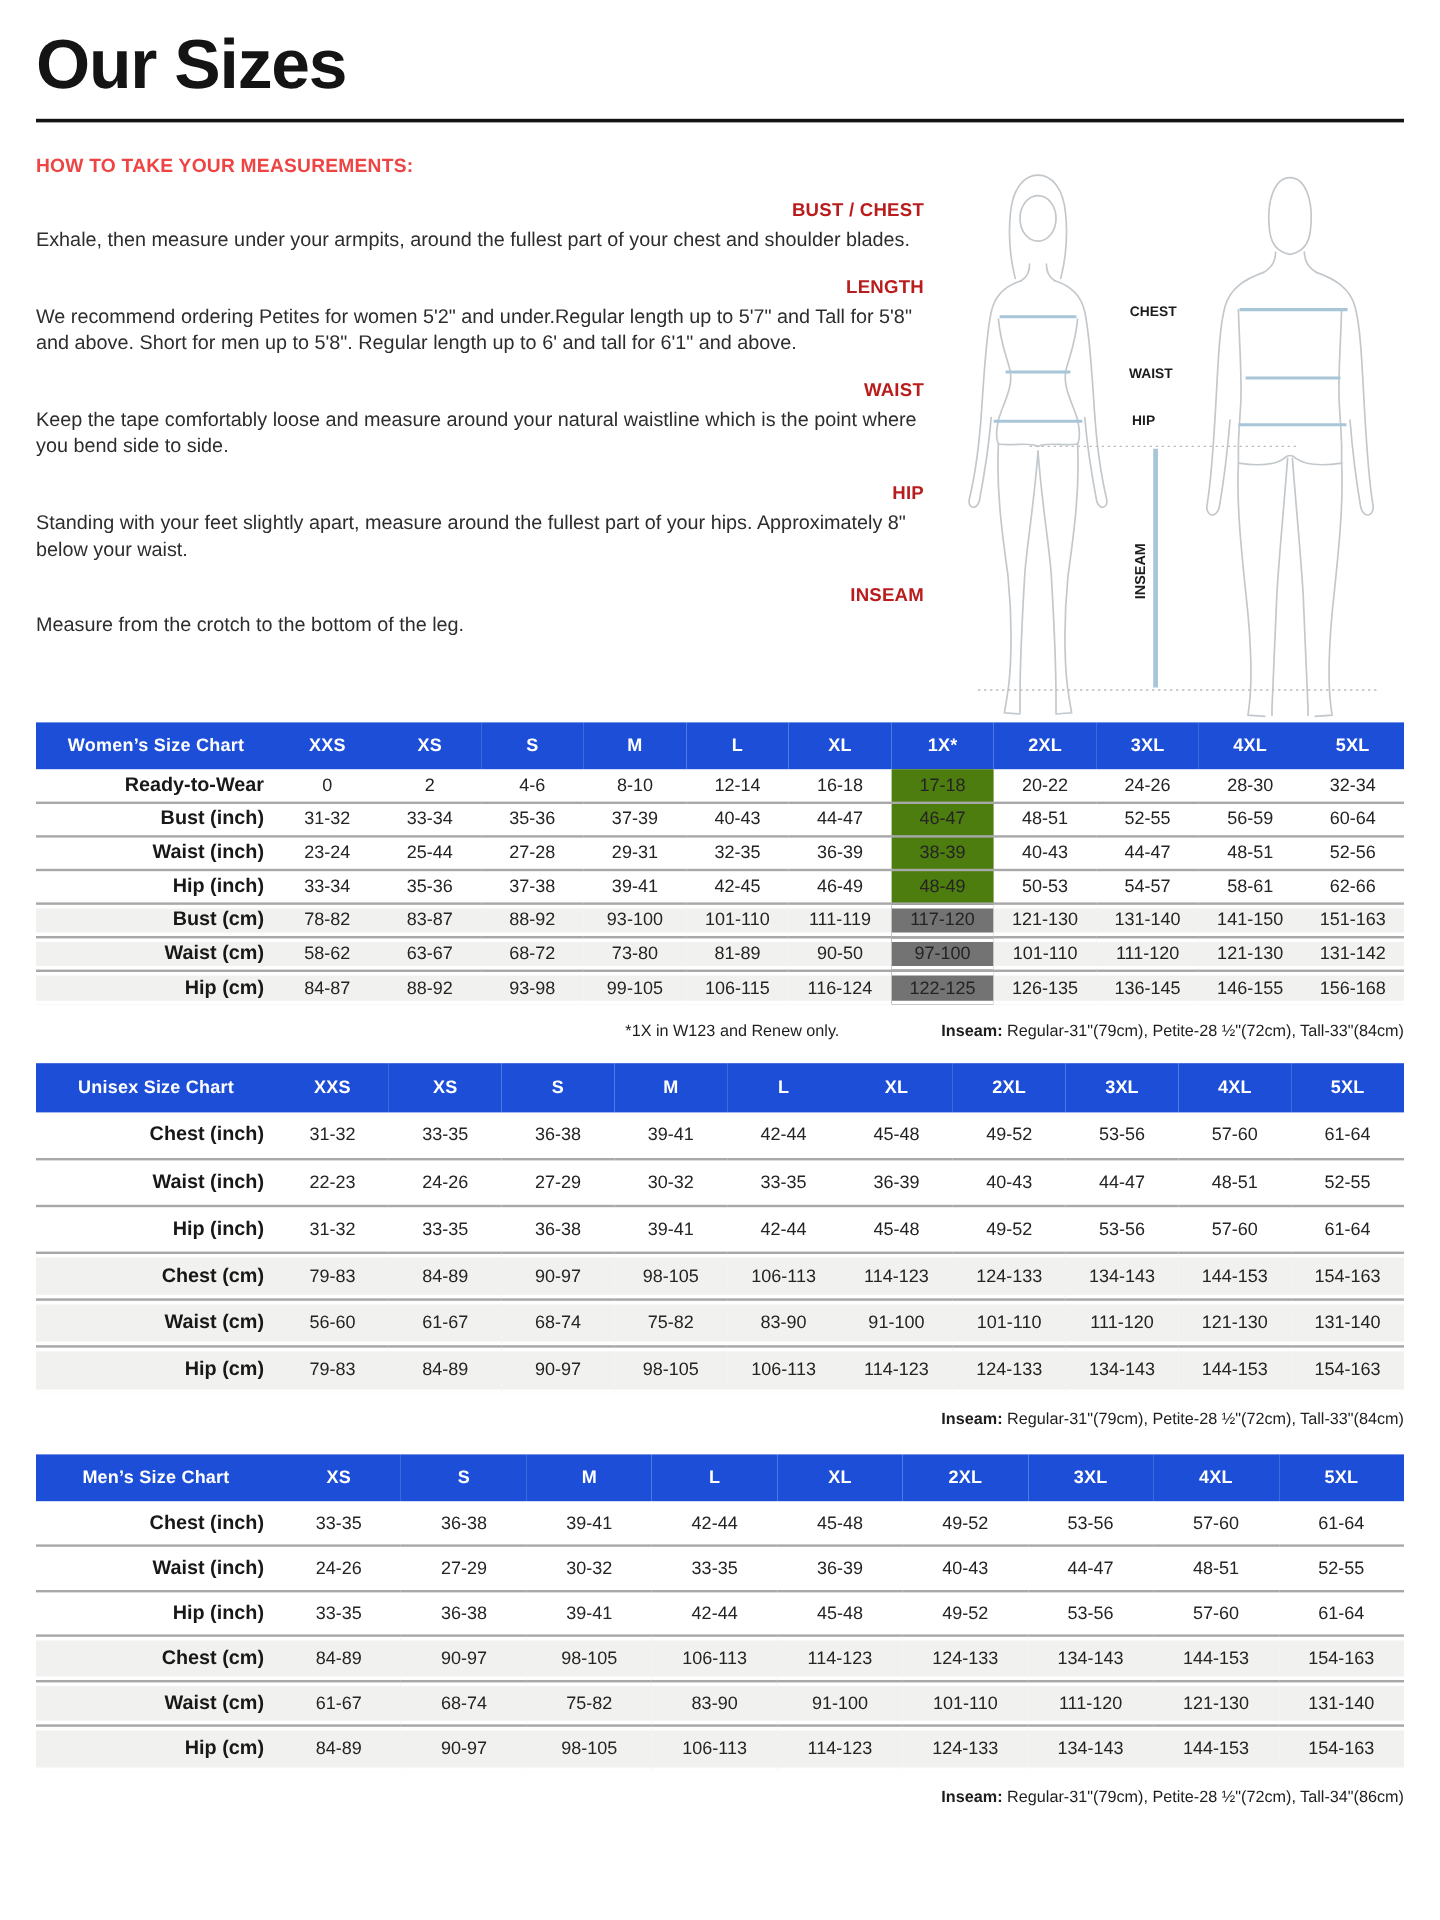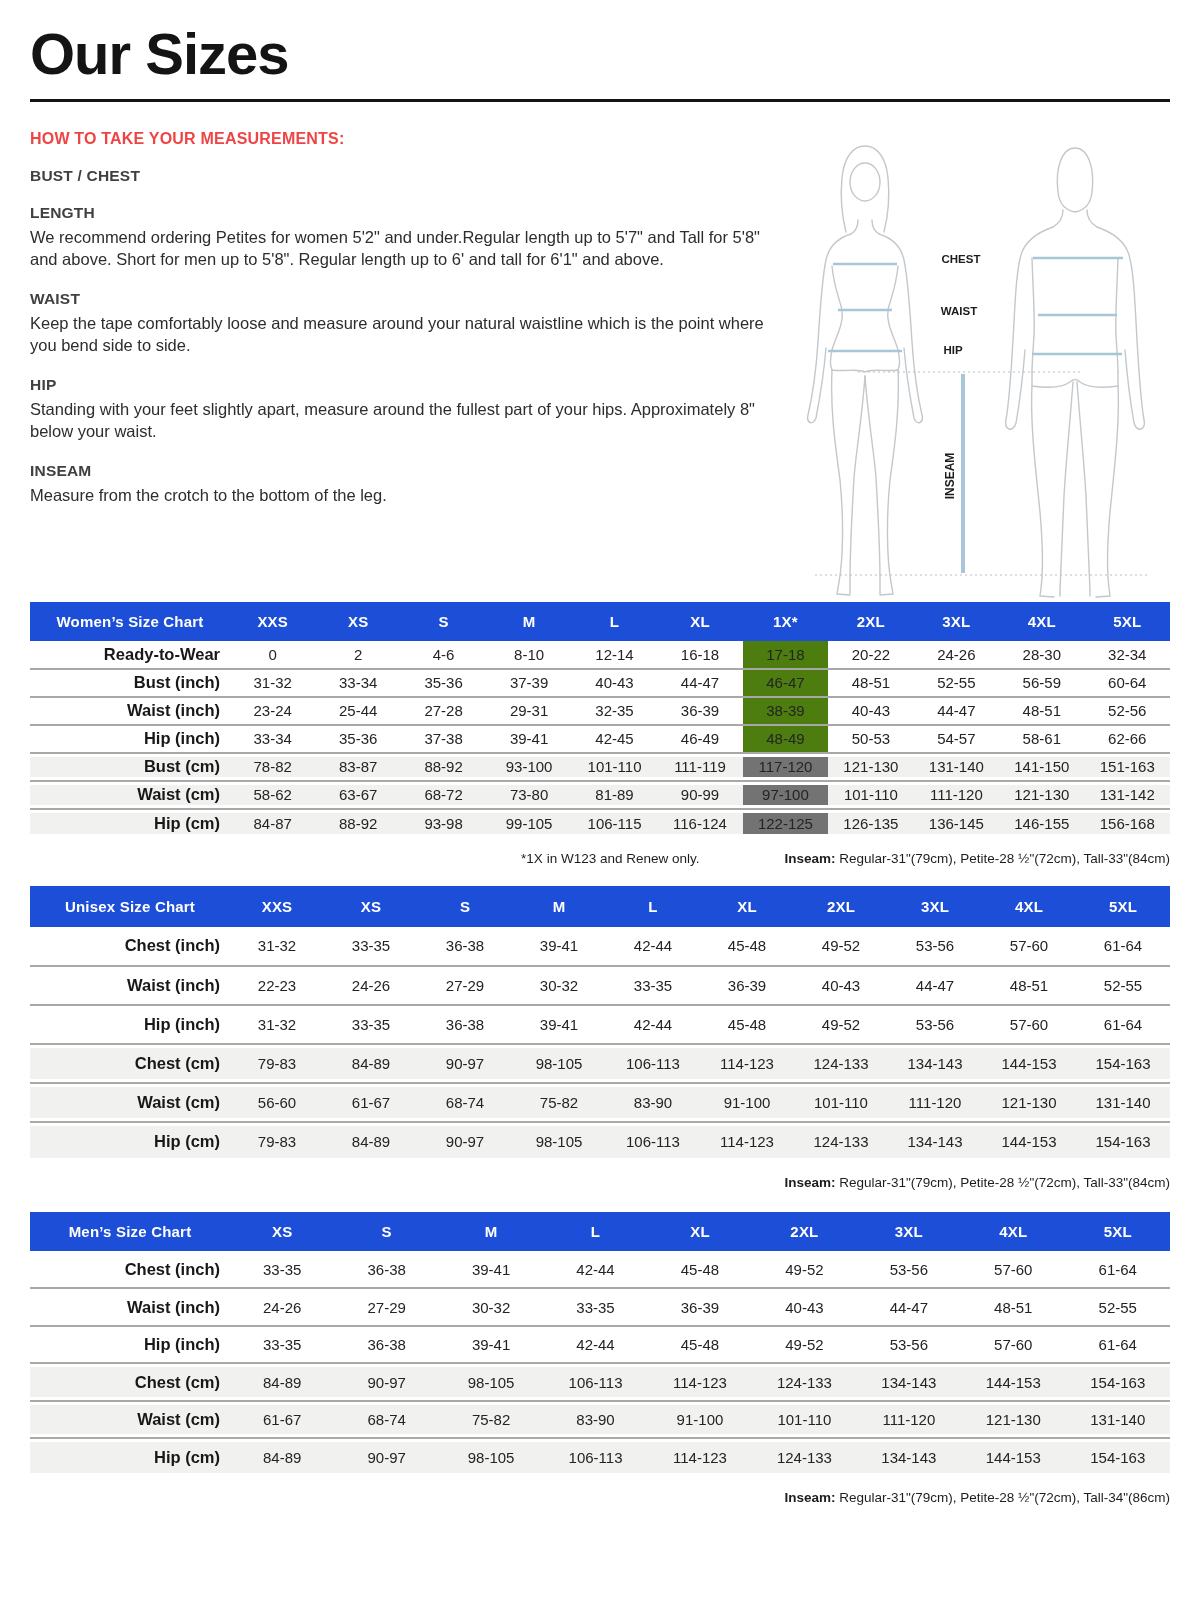--- a/index.html
+++ b/index.html
@@ -5,21 +5,21 @@
   html,body { margin:0; padding:0; background:#fff; }
   body { width:1200px; height:1600px; font-family:"Liberation Sans", sans-serif; color:#222; overflow:hidden; }
   .page { padding:24px 30px 0 30px; position:relative; }
 
   .title { font-size:58px; font-weight:800; letter-spacing:-1px; color:#141414; margin:0 0 14px 0; line-height:1.05; }
   .rule { border:none; border-top:3px solid #141414; margin:0; }
 
   .intro { position:relative; margin-top:28px; min-height:472px; }
   .text-col { width:740px; }
   .howto { font-size:16px; font-weight:bold; color:#ef4444; letter-spacing:.2px; margin:0 0 4px 0; }
-  .sec-head { font-size:15.5px; font-weight:bold; color:#404040; letter-spacing:.2px; margin:19px 0 5px 0; }
+  .sec-head { font-size:15.5px; font-weight:bold; color:#b91c1c; letter-spacing:.2px; margin:19px 0 5px 0;text-align:right; }
   .sec-body { font-size:16.5px; line-height:1.33; color:#2d2d2d; margin:0; }
 
   .diagram { position:absolute; top:-10px; right:0; width:400px; height:480px; }
   .diagram svg text { font-family:"Liberation Sans", sans-serif; font-weight:bold; fill:#1c1c1c; }
 
   .tbl-wrap { margin-top:0; }
   table.size-table { width:1140px; border-collapse:collapse; table-layout:fixed; }
   table.size-table col.lbl { width:200px; }
   table.size-table thead th { background:#1d4ed8; color:#fff; font-size:15px; font-weight:bold; letter-spacing:.2px; }
   .tbl-women thead th { height:37px; } .tbl-women tbody tr { height:28px; }
@@ -46,20 +46,21 @@
 <div class="page">
 
   <h1 class="title">Our Sizes</h1>
   <hr class="rule">
 
   <div class="intro">
     <div class="text-col">
       <p class="howto">HOW TO TAKE YOUR MEASUREMENTS:</p>
 
       <p class="sec-head">BUST / CHEST</p>
+      <p class="sec-body">Exhale, then measure under your armpits, around the fullest part of your chest and shoulder blades.</p>
 
       <p class="sec-head">LENGTH</p>
       <p class="sec-body">We recommend ordering Petites for women 5'2" and under.Regular length up to 5'7" and Tall for 5'8" and above. Short for men up to 5'8". Regular length up to 6' and tall for 6'1" and above.</p>
 
       <p class="sec-head">WAIST</p>
       <p class="sec-body">Keep the tape comfortably loose and measure around your natural waistline which is the point where you bend side to side.</p>
 
       <p class="sec-head">HIP</p>
       <p class="sec-body">Standing with your feet slightly apart, measure around the fullest part of your hips. Approximately 8" below your waist.</p>
 
@@ -226,21 +227,21 @@
             <td>141-150</td>
             <td>151-163</td>
           </tr>
           <tr class="shaded">
             <th>Waist (cm)</th>
             <td>58-62</td>
             <td>63-67</td>
             <td>68-72</td>
             <td>73-80</td>
             <td>81-89</td>
-            <td>90-99</td>
+            <td>90-50</td>
             <td class="hl">97-100</td>
             <td>101-110</td>
             <td>111-120</td>
             <td>121-130</td>
             <td>131-142</td>
           </tr>
           <tr class="shaded">
             <th>Hip (cm)</th>
             <td>84-87</td>
             <td>88-92</td>

